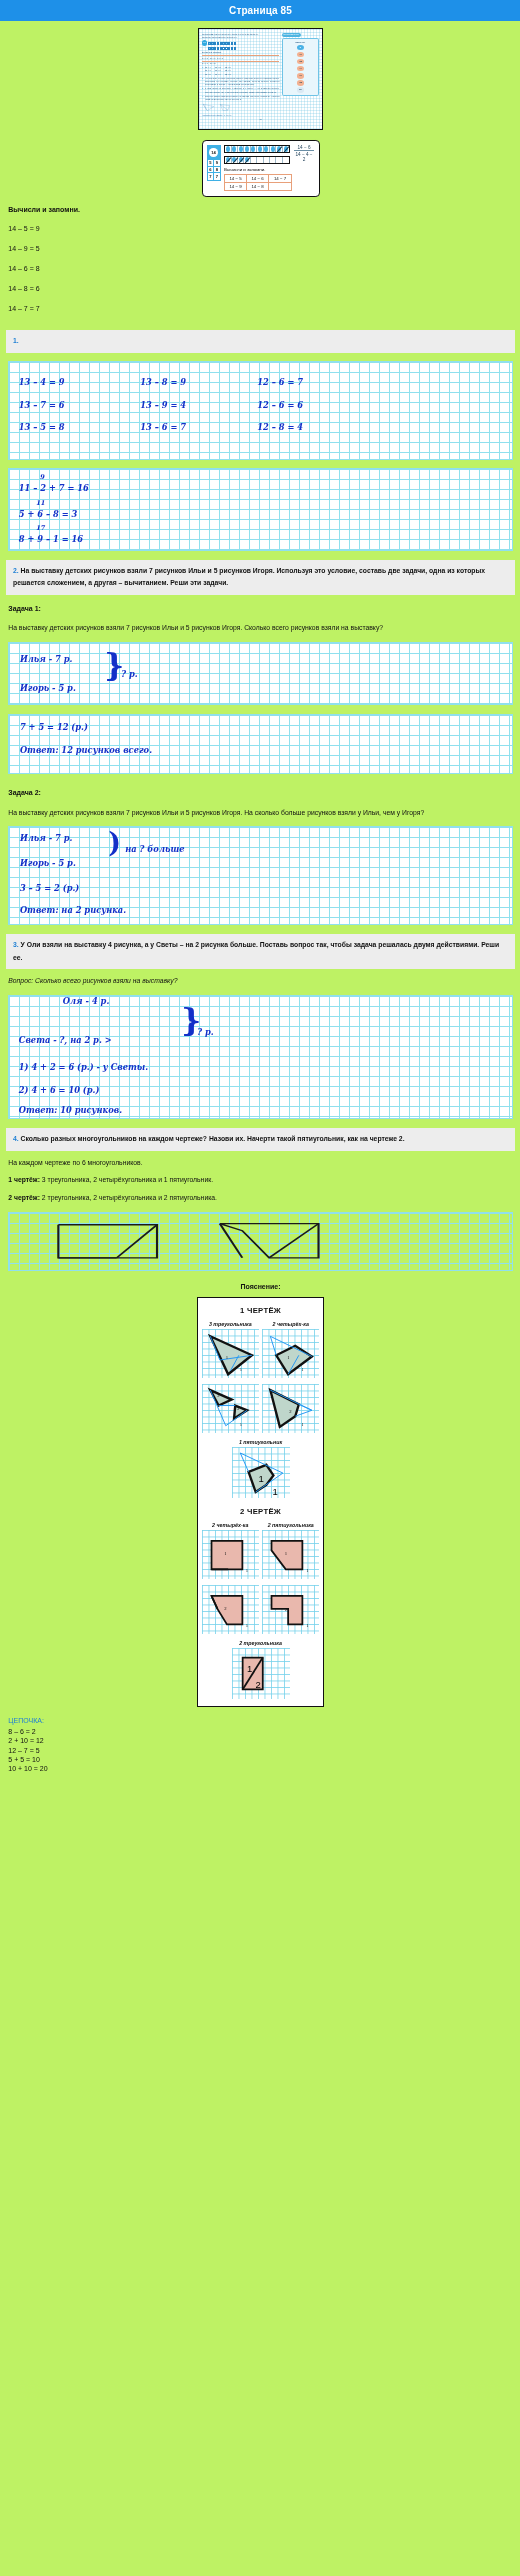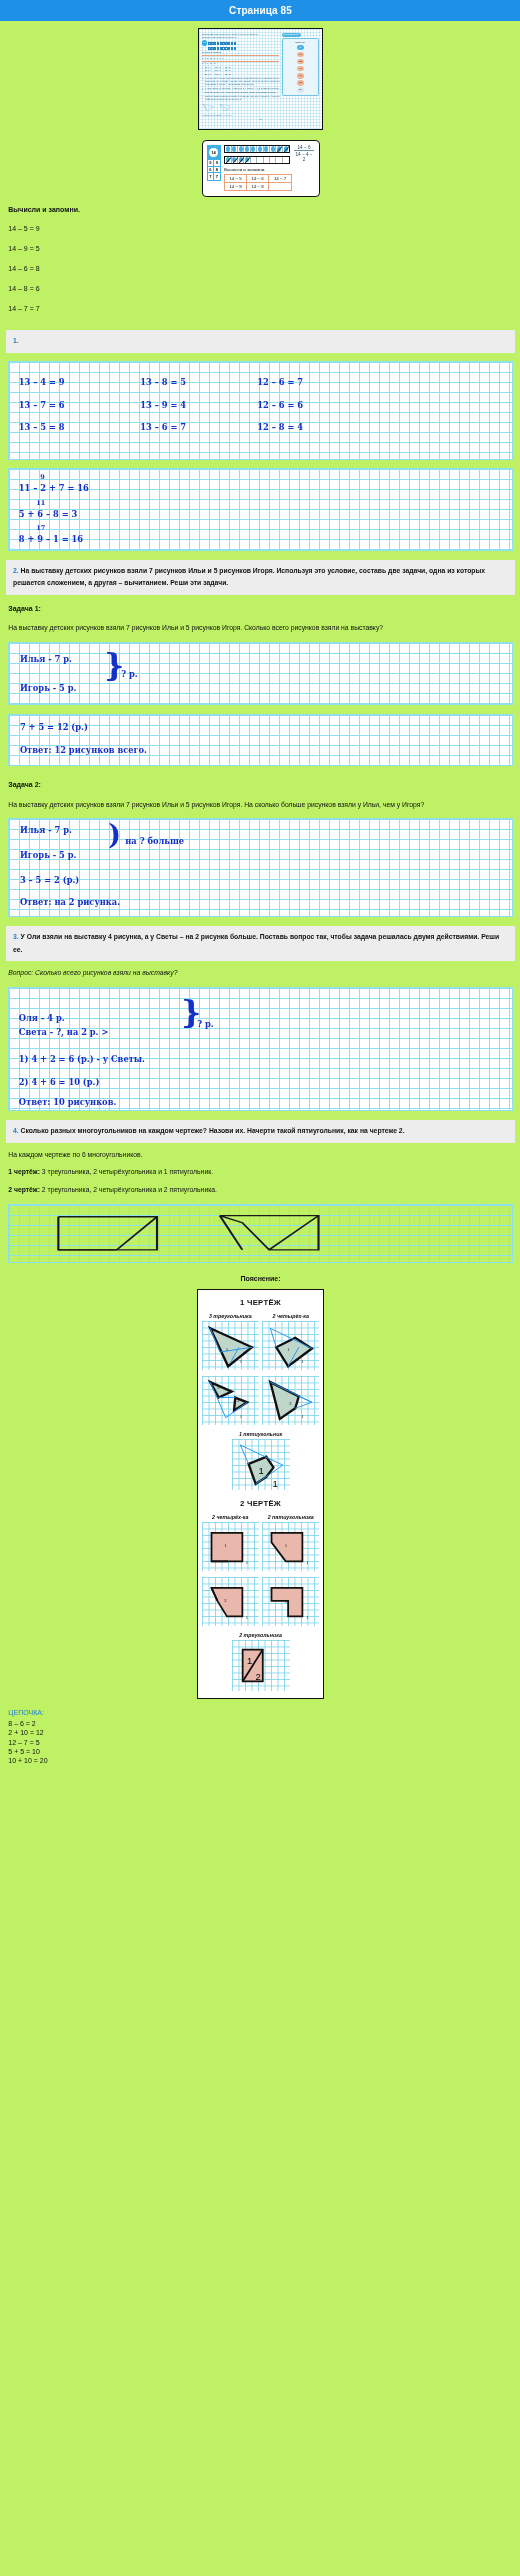--- a/index.html
+++ b/index.html
@@ -196,20 +196,21 @@
     background: #ffffff;
     background-image:
       linear-gradient(to right,  #8fe0ee 0.6px, transparent 0.6px),
       linear-gradient(to bottom, #8fe0ee 0.6px, transparent 0.6px);
     background-size: 10px 10px;
     border: 0.6px solid #8fe0ee;
   }
   .grid-box .hand {
     position: absolute;
     font-family: "DejaVu Serif", serif;
+    font-style: italic;
     font-weight: bold;
     color: #1330c8;
     white-space: nowrap;
   }
   .hand.sm { font-size: 6.5px; }
   .hand.md { font-size: 8.3px; }
   .brace {
     position: absolute; color: #1330c8; font-weight: bold;
     font-family: "DejaVu Serif", serif;
   }
@@ -511,21 +512,21 @@
   <div class="task-banner" style="margin-top:15.4px">
     <span class="num">1.</span>
     <span></span>
   </div>
 
   <div class="grid-box" style="height:99px">
     <span class="hand md" style="left:9.5px;  top:15.4px;">13 – 4 = 9</span>
     <span class="hand md" style="left:9.5px;  top:38px;">13 – 7 = 6</span>
     <span class="hand md" style="left:9.5px;  top:60px;">13 – 5 = 8</span>
 
-    <span class="hand md" style="left:131px; top:15.4px;">13 – 8 = 5</span>
+    <span class="hand md" style="left:131px; top:15.4px;">13 – 8 = 9</span>
     <span class="hand md" style="left:131px; top:38px;">13 – 9 = 4</span>
     <span class="hand md" style="left:131px; top:60px;text-align:center;">13 – 6 = 7</span>
 
     <span class="hand md" style="left:248px; top:15.4px;">12 – 6 = 7</span>
     <span class="hand md" style="left:248px; top:38px;">12 – 6 = 6</span>
     <span class="hand md" style="left:248px; top:60px;">12 – 8 = 4</span>
   </div>
 
   <div class="grid-box" style="height:83px">
     <span class="hand sm" style="left:31px; top:3.5px;">9</span>
@@ -544,21 +545,21 @@
   <div class="h-strong">Задача 1:</div>
   <div class="plain" style="margin-top:10.6px">На выставку детских рисунков взяли 7 рисунков Ильи и 5 рисунков Игоря. Сколько всего рисунков взяли на выставку?</div>
 
   <div class="grid-box" style="height:63px">
     <span class="hand md" style="left:10.6px; top:10.6px;">Илья - 7 р.</span>
     <span class="hand md" style="left:10.6px; top:40px;">Игорь - 5 р.</span>
     <span class="brace" style="left:95px; top:8.3px; font-size:31px; line-height:.86;">}</span>
     <span class="hand md" style="left:112px; top:26px;">? р.</span>
   </div>
 
-  <div class="grid-box" style="height:52px">
+  <div class="grid-box" style="height:60px">
     <span class="hand md" style="left:10.6px; top:7px;">7 + 5 = 12 (р.)</span>
     <span class="hand md" style="left:10.6px; top:30px;">Ответ: 12 рисунков всего.</span>
   </div>
 
   <div class="h-strong" style="margin-top:15.4px">Задача 2:</div>
   <div class="plain" style="margin-top:10.6px">На выставку детских рисунков взяли 7 рисунков Ильи и 5 рисунков Игоря. На сколько больше рисунков взяли у Ильи, чем у Игоря?</div>
 
   <div class="grid-box" style="height:99px">
     <span class="hand md" style="left:10.6px; top:6px;">Илья - 7 р.</span>
     <span class="hand md" style="left:10.6px; top:31px;">Игорь - 5 р.</span>
@@ -569,21 +570,21 @@
   </div>
 
   <div class="task-banner">
     <span class="num">3.</span>
     <span>У Оли взяли на выставку 4 рисунка, а у Светы – на 2 рисунка больше. Поставь вопрос так, чтобы задача решалась двумя действиями. Реши ее.</span>
   </div>
 
   <div class="plain" style="font-style:italic">Вопрос: Сколько всего рисунков взяли на выставку?</div>
 
   <div class="grid-box" style="height:124px">
-    <span class="hand md" style="left:9.5px; top:25px;">Оля - 4 р.</span>
+    <span class="hand md" style="left:9.5px; top:0;padding-left:44px;">Оля - 4 р.</span>
     <span class="hand md" style="left:9.5px; top:39px;">Света - ?, на 2 р. &gt;</span>
     <span class="brace" style="left:172px; top:10.6px; font-size:31px; line-height:.9;">}</span>
     <span class="hand md" style="left:188px; top:31px;">? р.</span>
     <span class="hand md" style="left:9.5px; top:66px;">1) 4 + 2 = 6 (р.) - у Светы.</span>
     <span class="hand md" style="left:9.5px; top:89px;">2) 4 + 6 = 10 (р.)</span>
     <span class="hand md" style="left:9.5px; top:109px;">Ответ: 10 рисунков.</span>
   </div>
 
   <div class="task-banner">
     <span class="num">4.</span>

